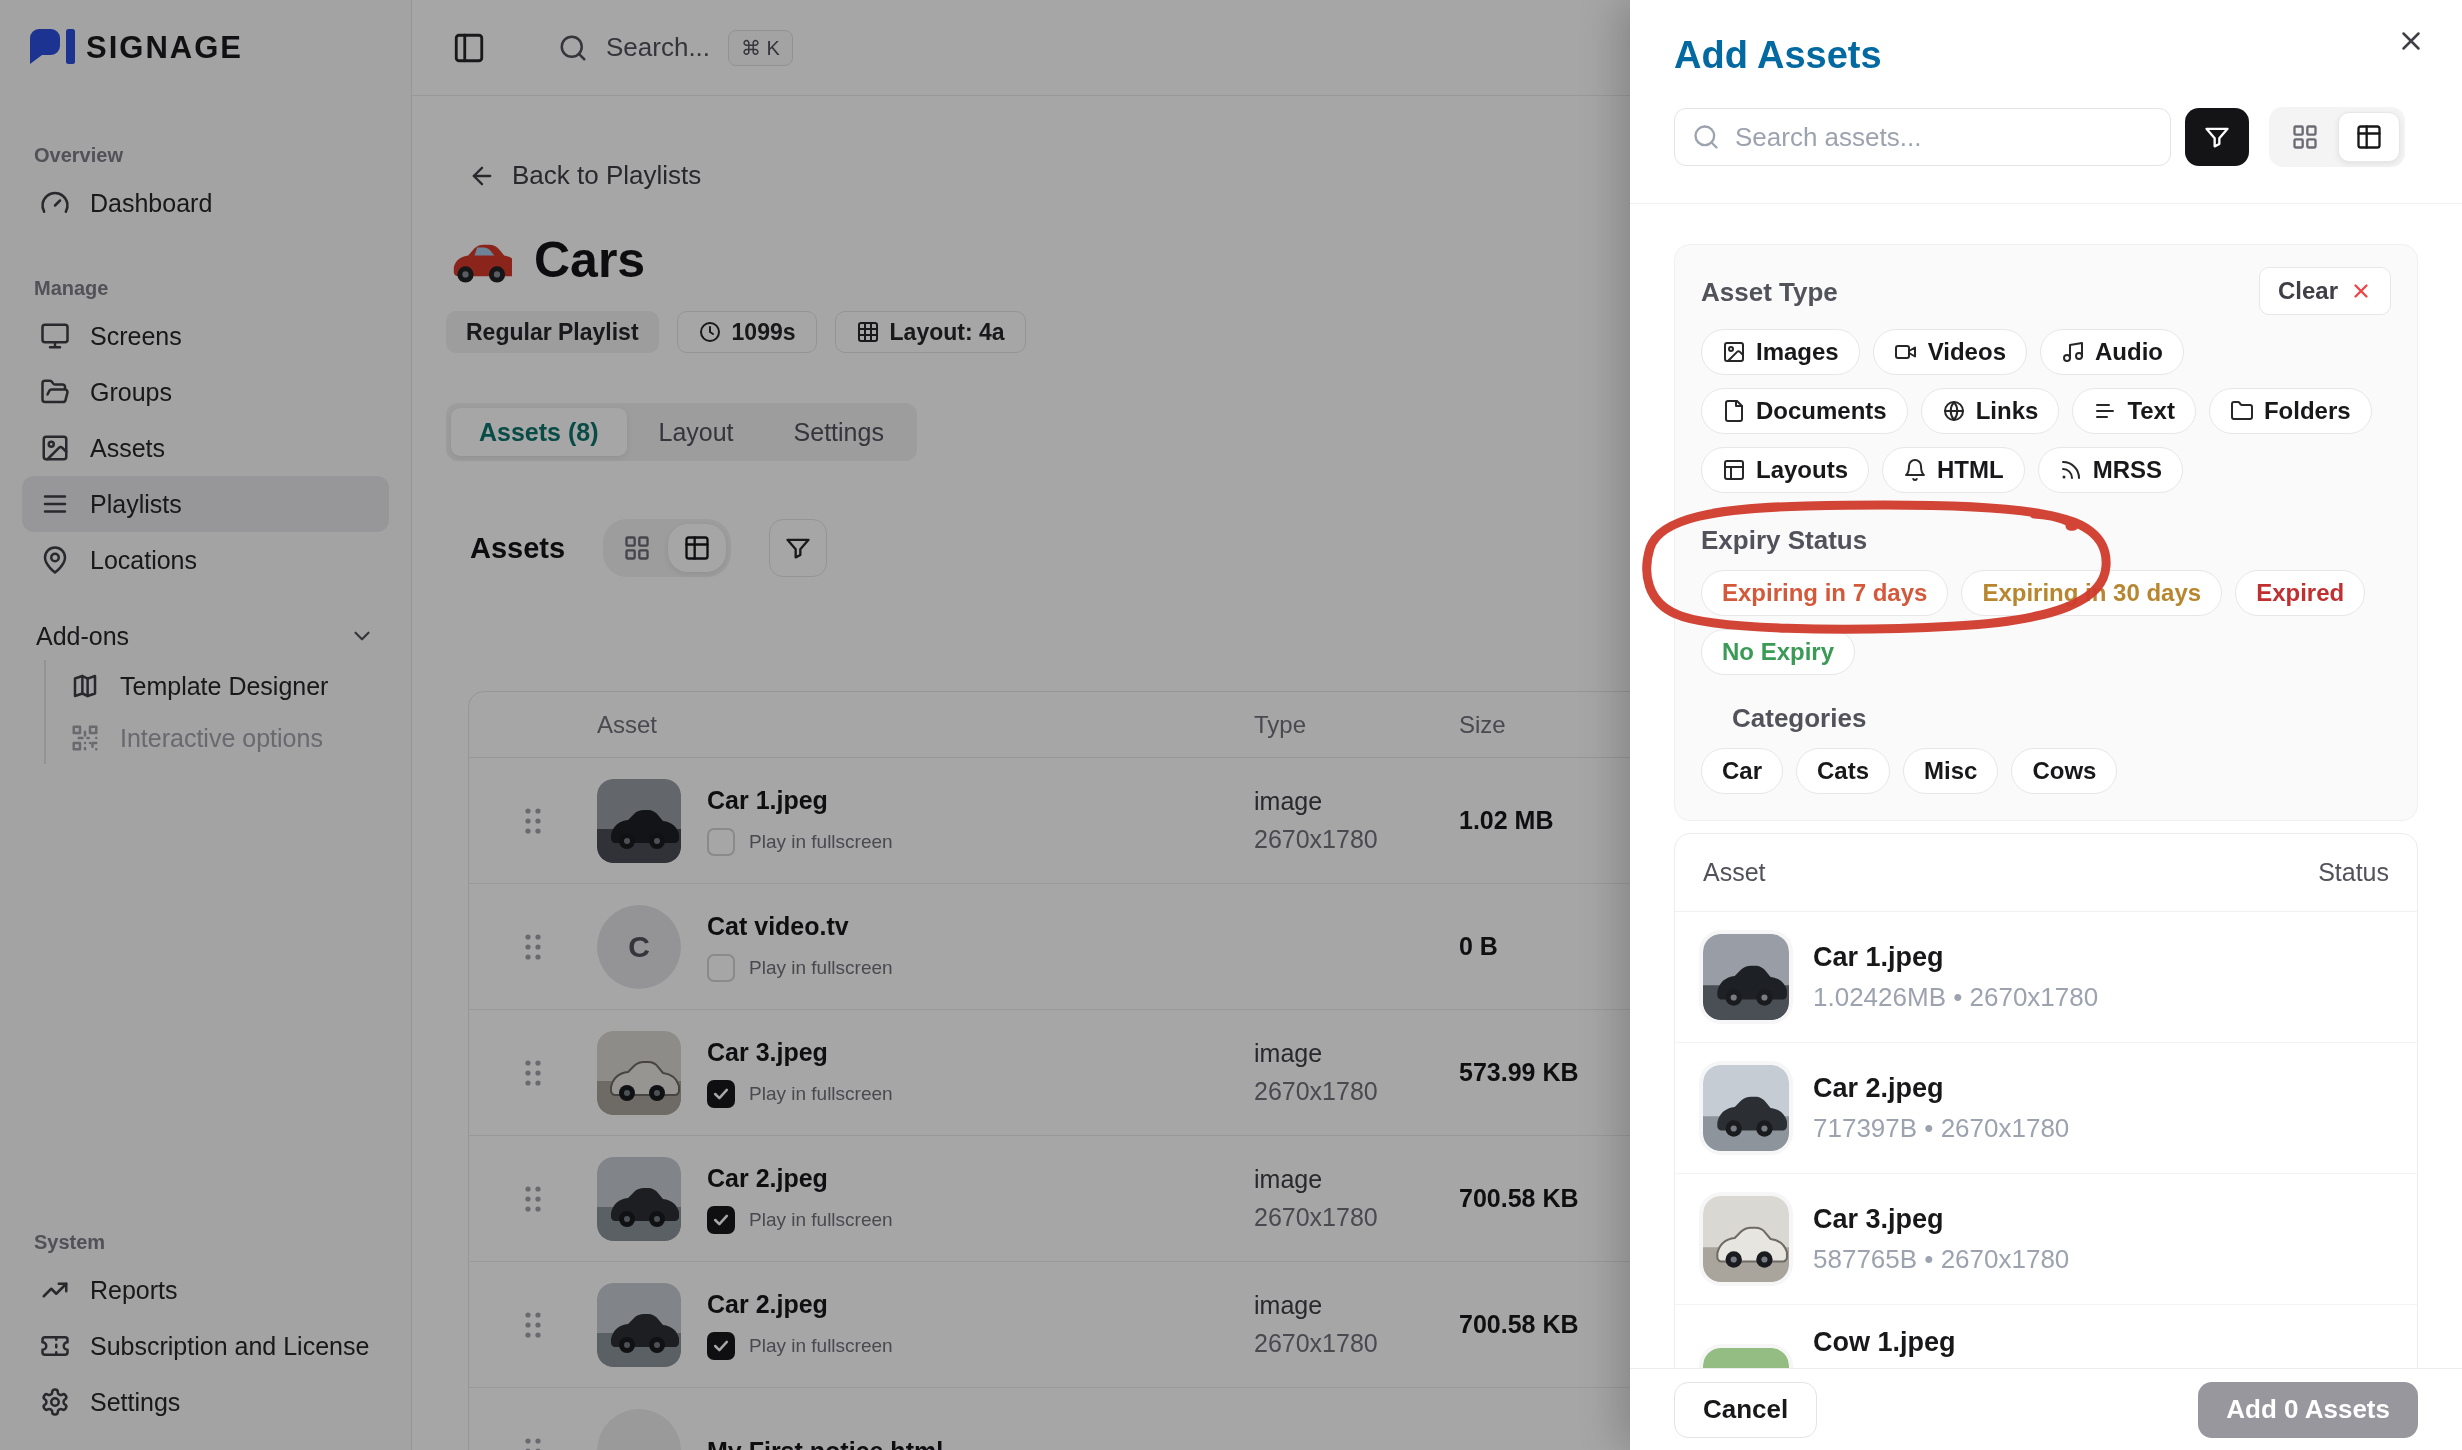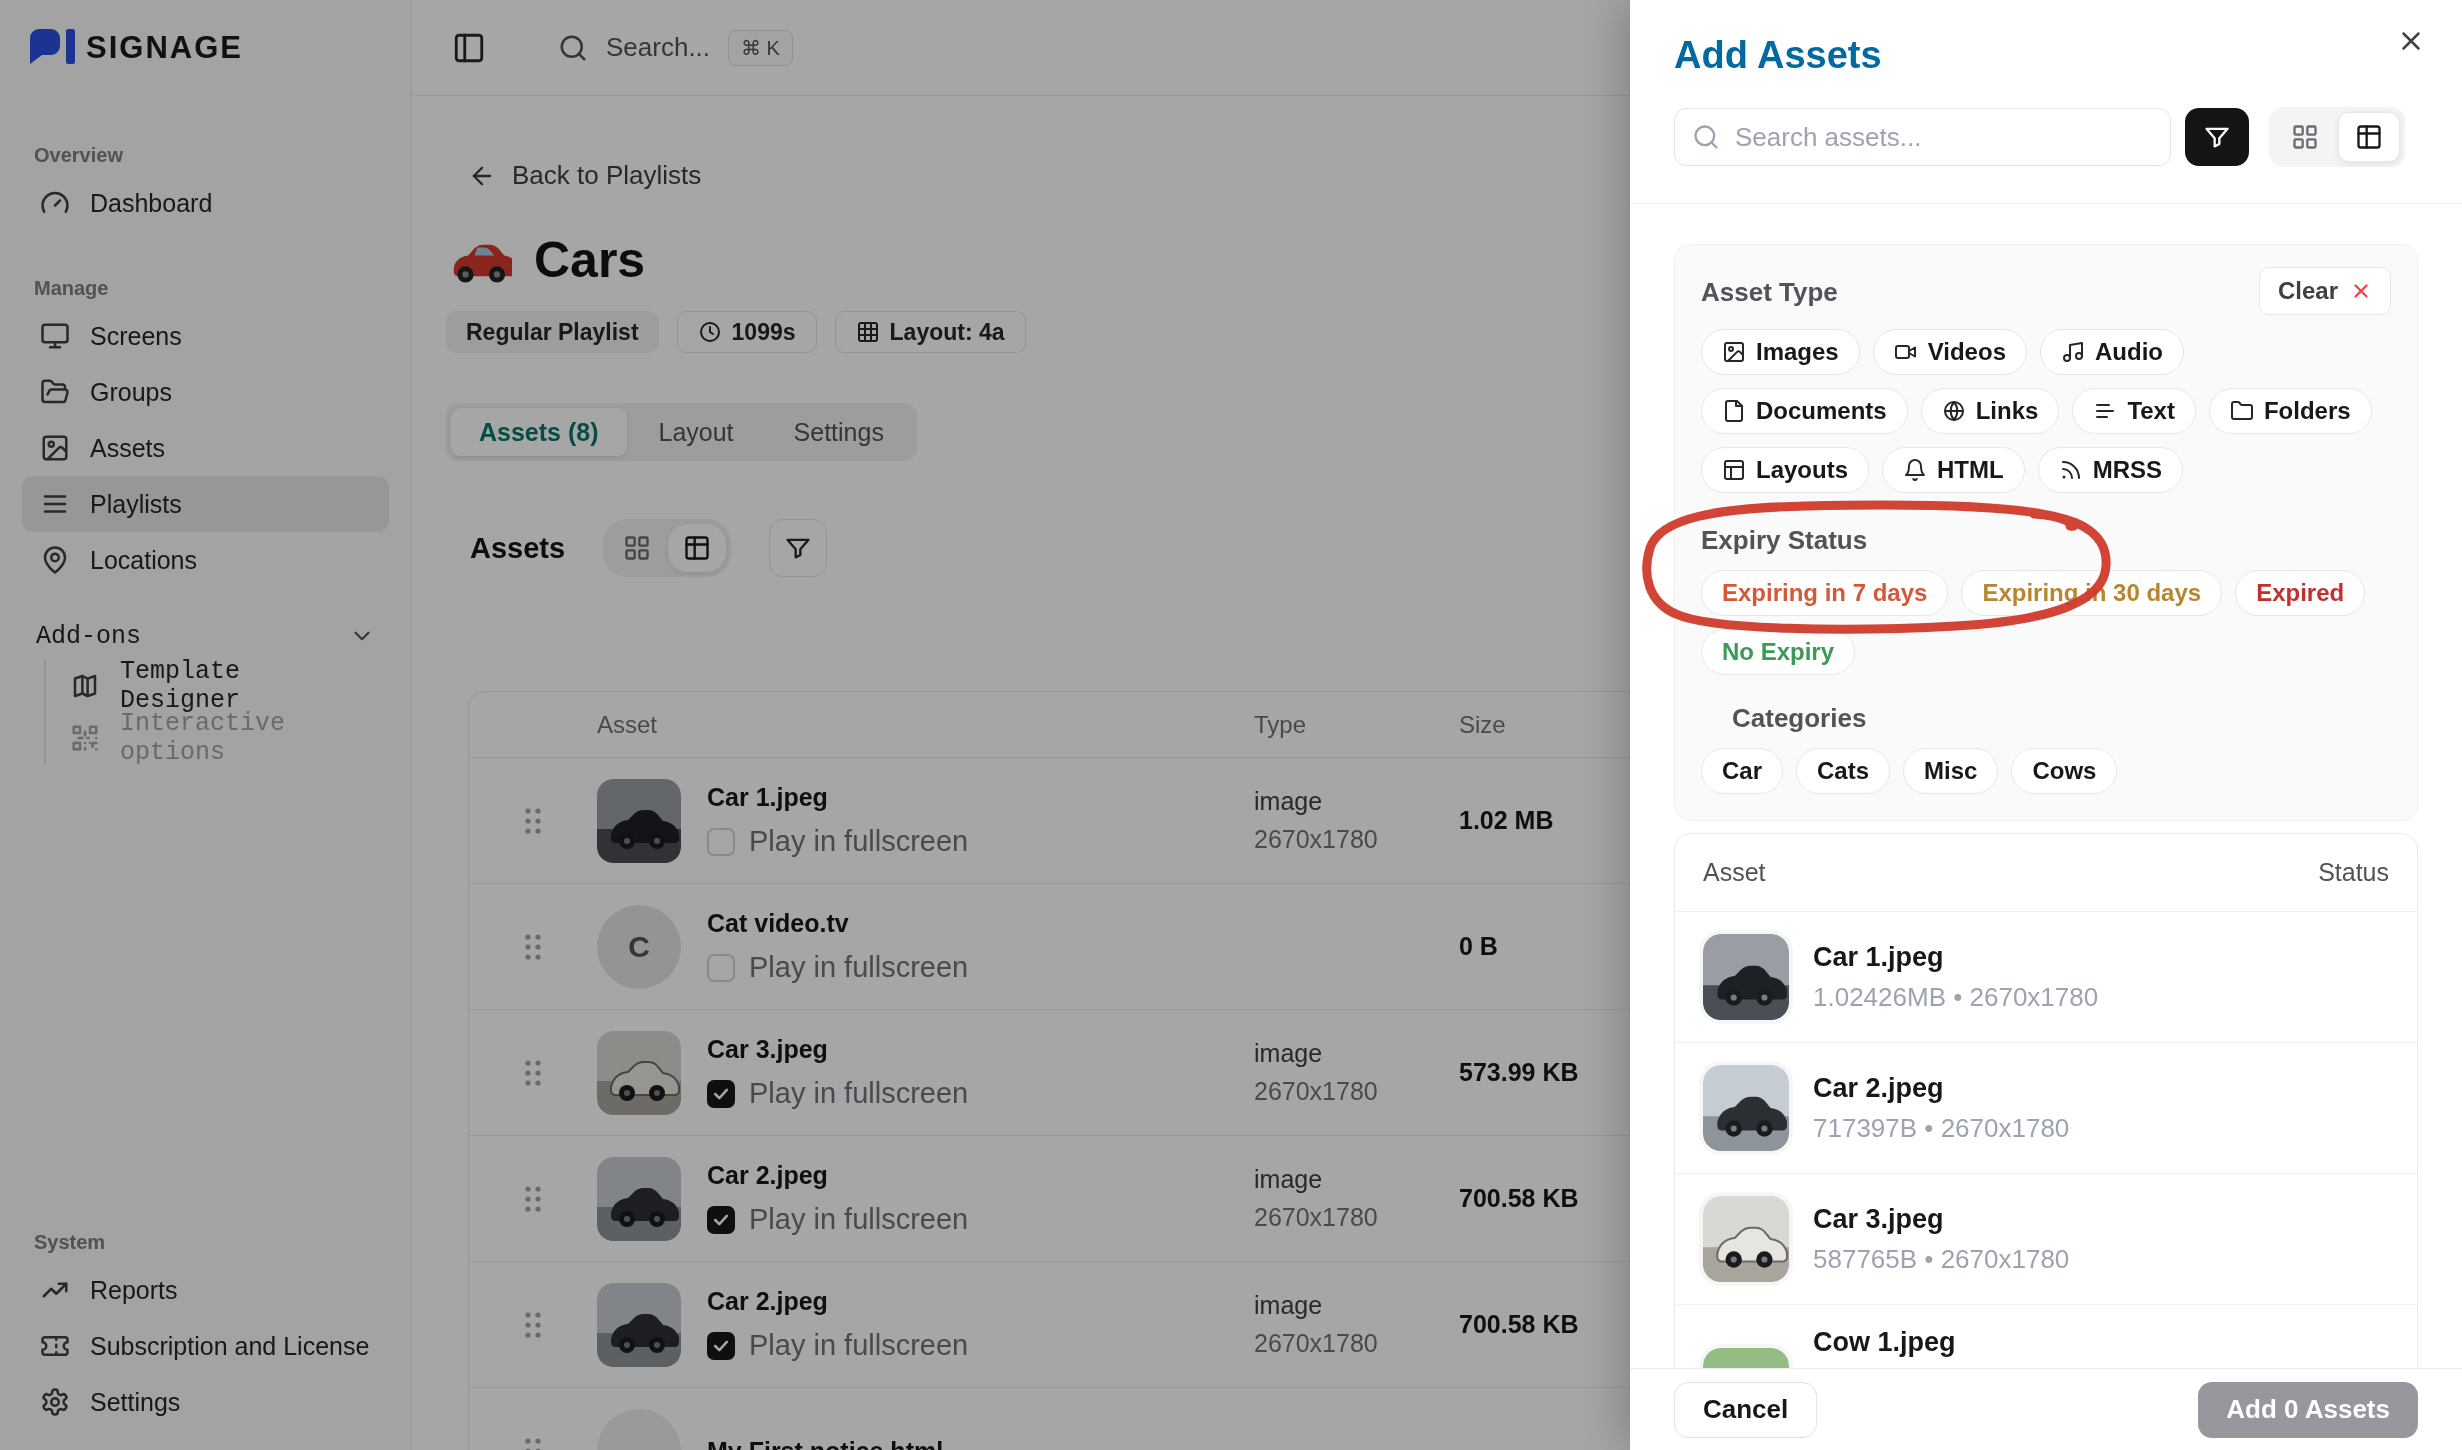--- a/index.html
+++ b/index.html
@@ -9,21 +9,21 @@
 
   
   .sidebar { position:absolute; left:0; top:0; bottom:0; width:412px; background:#fafafa;
     border-right:1px solid #e8e8ea; display:flex; flex-direction:column; padding:0 22px 20px 22px; }
   .logo-row { display:flex; align-items:center; gap:8px; margin:26px 0 0 4px; height:44px; }
   .logo-text { font-size:31px; font-weight:700; letter-spacing:2px; color:#1b1b1f; }
   .nav-section { display:flex; flex-direction:column; }
   .section-label { font-size:20px; font-weight:600; color:#7d7d86; margin:0 0 8px 12px; }
   .sec-overview { margin-top:74px; }
   .sec-manage { margin-top:46px; }
-  .sec-addons { margin-top:24px;font-family:Liberation Mono, monospace; }
+  .sec-addons { margin-top:24px; }
   .nav-item { display:flex; align-items:center; gap:20px; height:56px; padding:0 18px;
     border-radius:12px; font-size:25px; color:#27272a; cursor:pointer; }
   .nav-item.active { background:#e9e9ec; font-weight:500; }
   .nav-item.muted { color:#a1a1aa; }
   .nav-item.muted svg { color:#a1a1aa; }
   .nav-item svg { color:#3f3f46; flex:none; }
   .addons-head { display:flex; align-items:center; justify-content:space-between;
     height:48px; padding:0 14px; font-size:25px; color:#27272a; cursor:pointer; }
   .sub-items { border-left:2px solid #e4e4e7; margin-left:22px; padding-left:6px; }
   .sub-items .nav-item { height:52px; }
@@ -71,21 +71,21 @@
   .t-asset { display:flex; align-items:center; gap:26px; }
   .thumb { width:84px; height:84px; border-radius:16px; flex:none; }
   .thumb-letter { background:#e4e4e7; border-radius:50%; display:flex; align-items:center;
     justify-content:center; font-size:30px; font-weight:600; color:#52525b; }
   .thumb-blank { background:#ededef; border-radius:50%; }
   .t-name { font-size:25px; font-weight:600; color:#18181b; }
   .fs-row { display:flex; align-items:center; gap:14px; margin-top:13px; }
   .cb { width:28px; height:28px; border-radius:7px; border:2px solid #d4d4d8; background:#fff;
     display:flex; align-items:center; justify-content:center; cursor:pointer; flex:none; }
   .cb.on { background:#18181b; border-color:#18181b; }
-  .cb-label { font-size:29px; color:#71717a; }
+  .cb-label { font-size:19px; color:#71717a; }
   .t-type { font-size:25px; color:#3f3f46; line-height:1.5; }
   .t-type .dims { color:#71717a; }
   .t-size { font-size:25px; font-weight:600; color:#18181b; }
 
   
   .dim { position:absolute; inset:0; background:rgba(0,0,0,.35); z-index:10; }
 
   
   .panel { position:absolute; right:0; top:0; width:832px; height:1450px; background:#fff;
     z-index:20; box-shadow:-10px 0 40px rgba(0,0,0,.2); padding:34px 44px 0 44px; }

